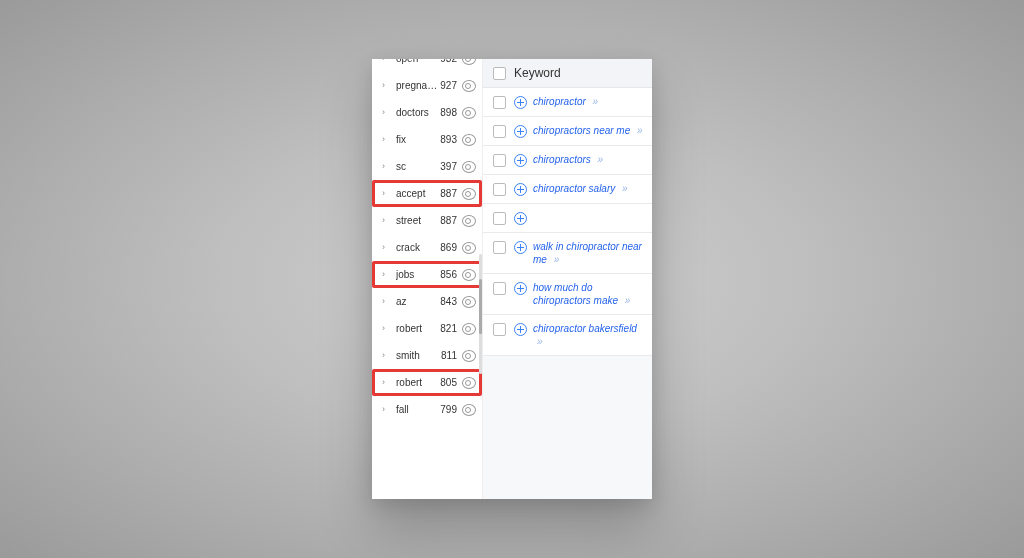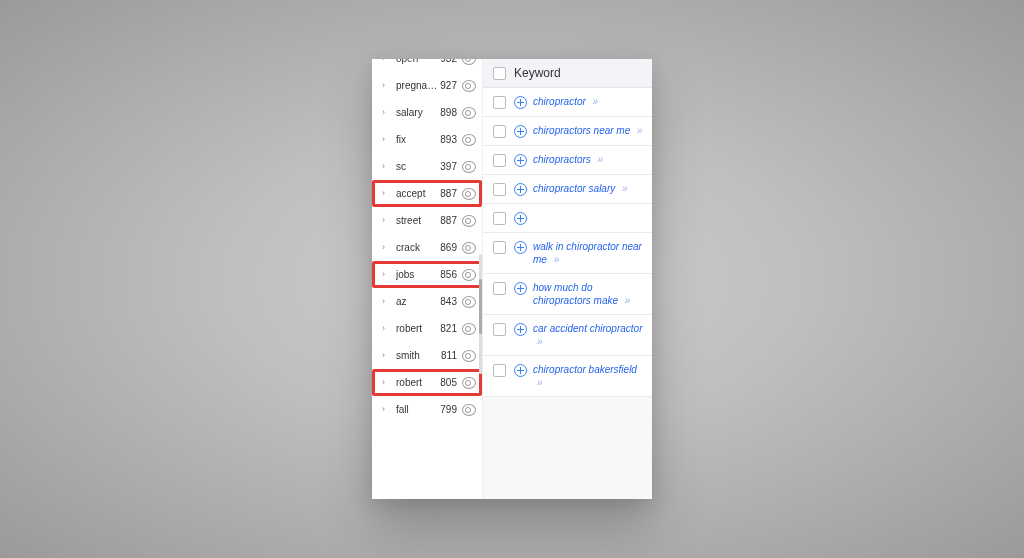--- a/index.html
+++ b/index.html
@@ -63,21 +63,21 @@
         <span class="eye"></span>
       </div>
       <div class="siderow">
         <span class="chev">›</span>
         <span class="term">pregnancy</span>
         <span class="count">927</span>
         <span class="eye"></span>
       </div>
       <div class="siderow">
         <span class="chev">›</span>
-        <span class="term">salary</span>
+        <span class="term">doctors</span>
         <span class="count">898</span>
         <span class="eye"></span>
       </div>
       <div class="siderow">
         <span class="chev">›</span>
         <span class="term">fix</span>
         <span class="count">893</span>
         <span class="eye"></span>
       </div>
       <div class="siderow">
@@ -186,23 +186,18 @@
           <span class="kwtext"><span>walk in chiropractor near me</span> <span class="dchev">»</span></span>
         </div>
         <div class="kwrow">
           <span class="cb" style="margin-top: 1px;"></span>
           <span class="plus"></span>
           <span class="kwtext"><span>how much do chiropractors make</span> <span class="dchev">»</span></span>
         </div>
         <div class="kwrow">
           <span class="cb" style="margin-top: 1px;"></span>
           <span class="plus"></span>
-          <span class="kwtext"><span>car accident chiropractor</span> <span class="dchev">»</span></span>
-        </div>
-        <div class="kwrow">
-          <span class="cb" style="margin-top: 1px;"></span>
-          <span class="plus"></span>
           <span class="kwtext"><span>chiropractor bakersfield</span> <span class="dchev">»</span></span>
         </div>
       </div>
   </div>
 
 </div>
 
 </body></html>

